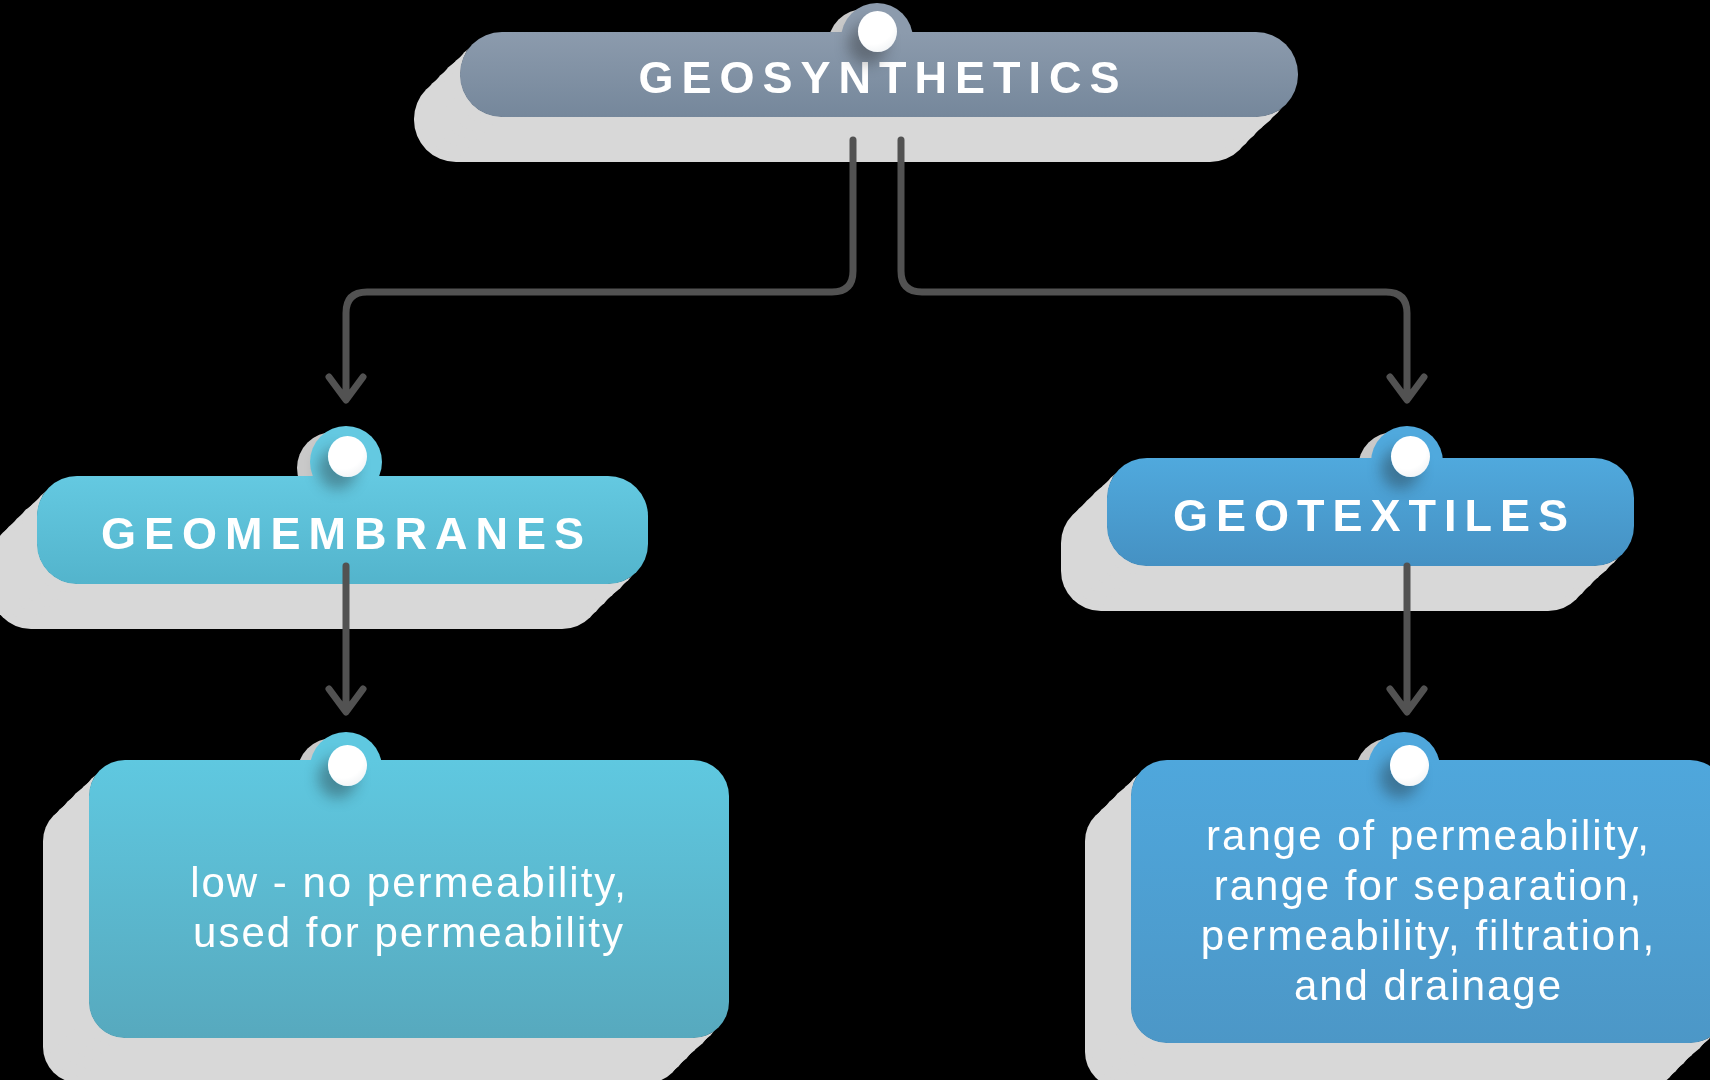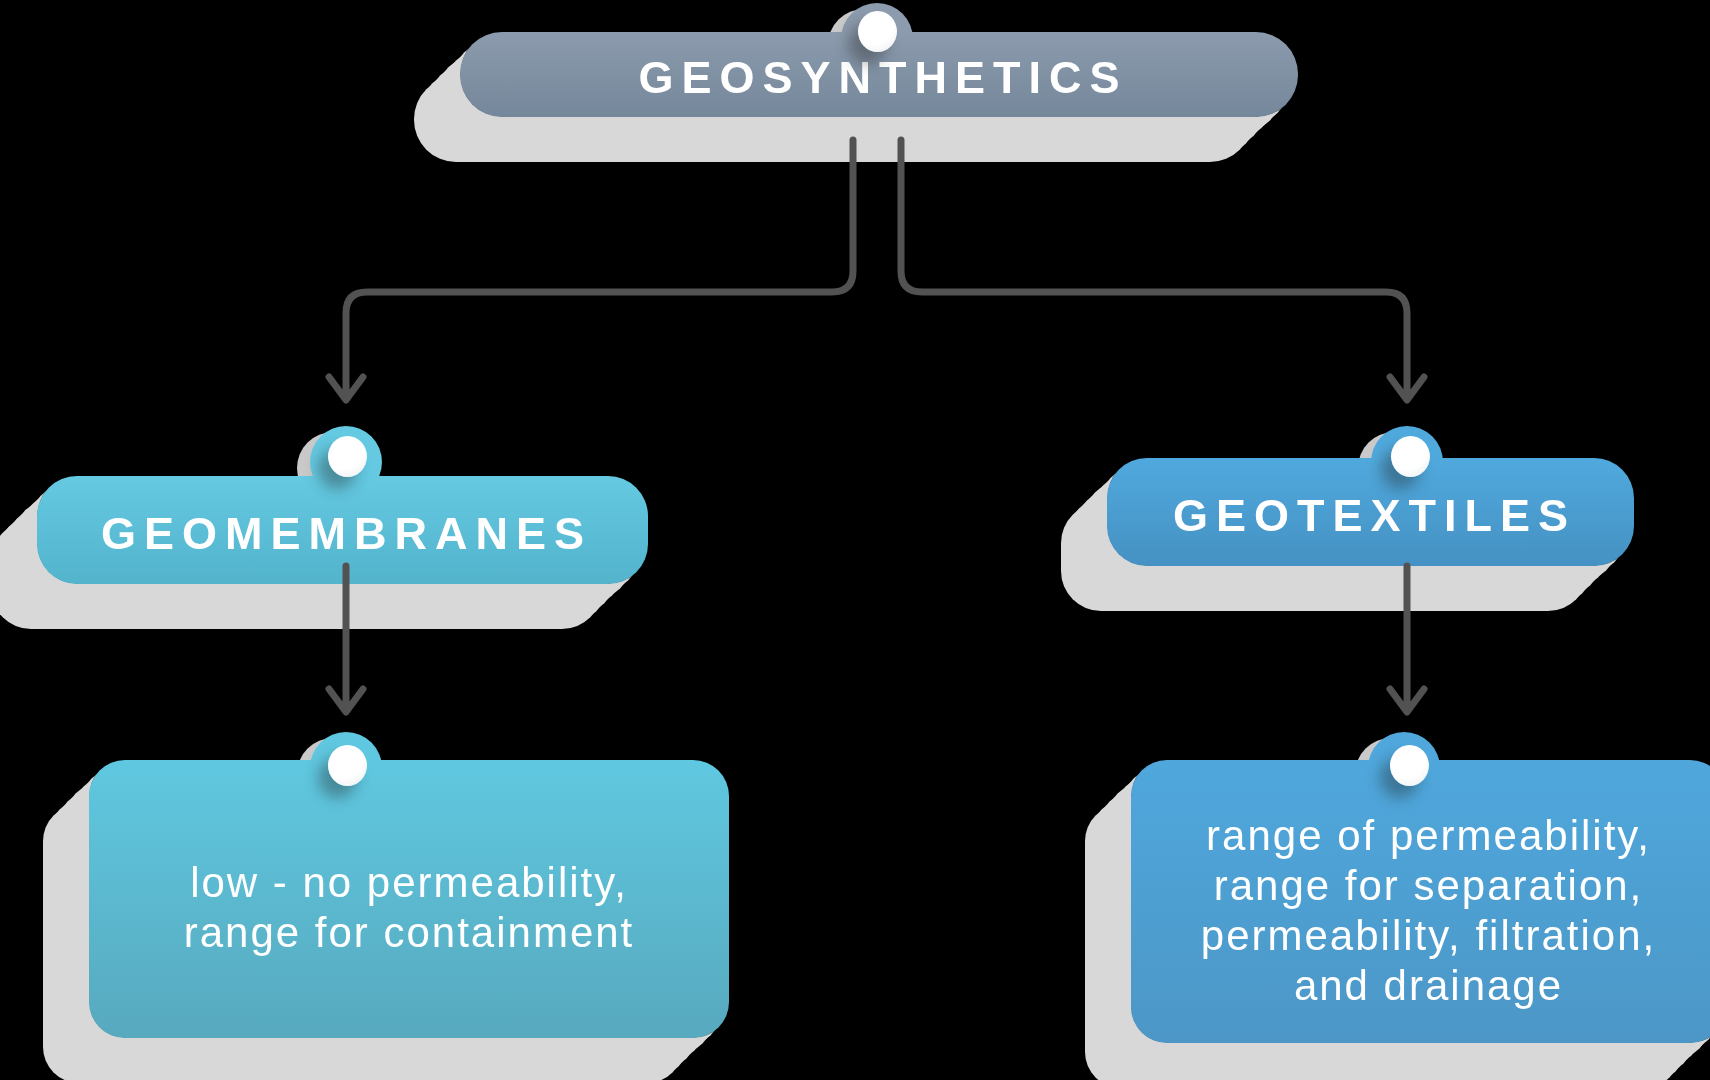--- a/index.html
+++ b/index.html
@@ -90,21 +90,21 @@
     <span class="label title-text">GEOMEMBRANES</span>
   </div>
 
   <div class="node" id="node-geotextiles">
     <span class="label title-text">GEOTEXTILES</span>
   </div>
 
   <div class="node" id="desc-geomembranes">
     <span class="label desc-text">
       <span>low - no permeability,</span><br>
-      <span>range for containment</span>
+      <span>used for permeability</span>
     </span>
   </div>
 
   <div class="node" id="desc-geotextiles">
     <span class="label desc-text">
       <span>range of permeability,</span><br>
       <span>range for separation,</span><br>
       <span>permeability, filtration,</span><br>
       <span>and drainage</span>
     </span>

